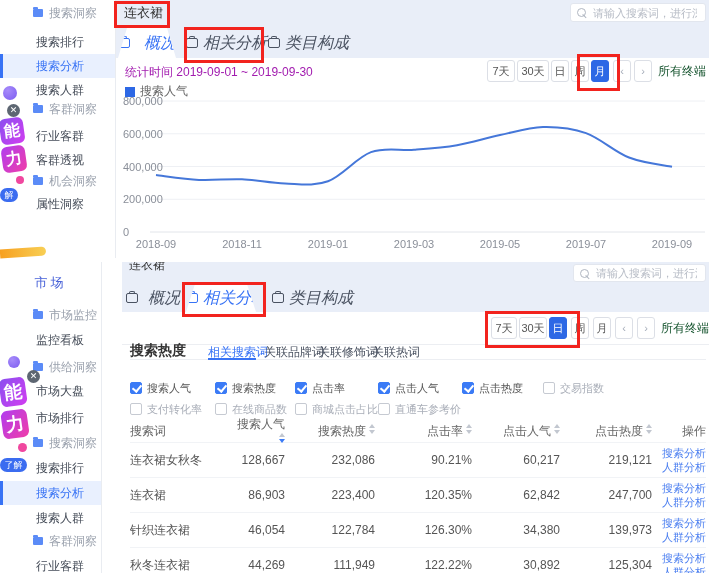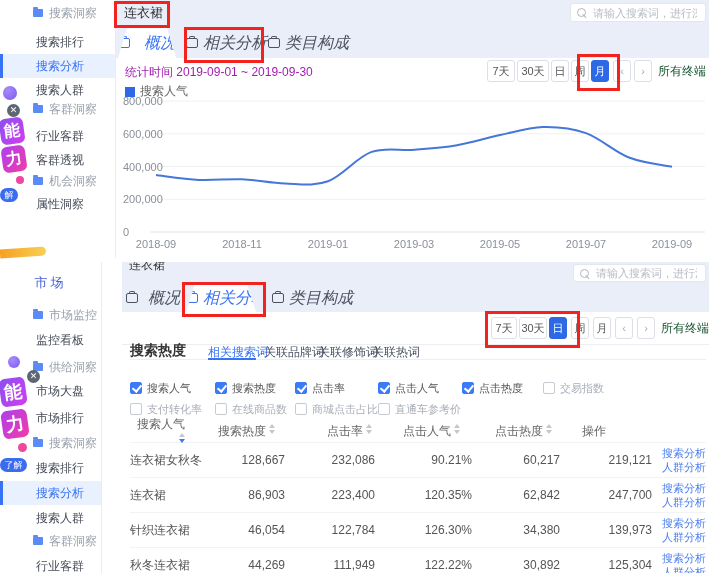--- a/index.html
+++ b/index.html
@@ -255,20 +255,21 @@
   <div class="metric" style="left:462px;top:381px;"><span class="cb on"></span><span>点击热度</span></div>
   <div class="metric off" style="left:543px;top:381px;"><span class="cb"></span><span>交易指数</span></div>
 
   <div class="metric off" style="left:130px;top:402px;"><span class="cb"></span><span>支付转化率</span></div>
   <div class="metric off" style="left:215px;top:402px;"><span class="cb"></span><span>在线商品数</span></div>
   <div class="metric off" style="left:295px;top:402px;"><span class="cb"></span><span>商城点击占比</span></div>
   <div class="metric off" style="left:378px;top:402px;"><span class="cb"></span><span>直通车参考价</span></div>
 
   <div class="tbl">
     <div class="thead">
+      <div class="c1">搜索词</div>
       <div class="c2"><span>搜索人气</span><span class="sort act"><i class="up"></i><i class="dn"></i></span></div>
       <div class="c3"><span>搜索热度</span><span class="sort"><i class="up"></i><i class="dn"></i></span></div>
       <div class="c4"><span>点击率</span><span class="sort"><i class="up"></i><i class="dn"></i></span></div>
       <div class="c5"><span>点击人气</span><span class="sort"><i class="up"></i><i class="dn"></i></span></div>
       <div class="c6"><span>点击热度</span><span class="sort"><i class="up"></i><i class="dn"></i></span></div>
       <div class="c7">操作</div>
     </div>
     <div class="trow">
       <div class="c1">连衣裙女秋冬</div>
       <div class="c2">128,667</div>

